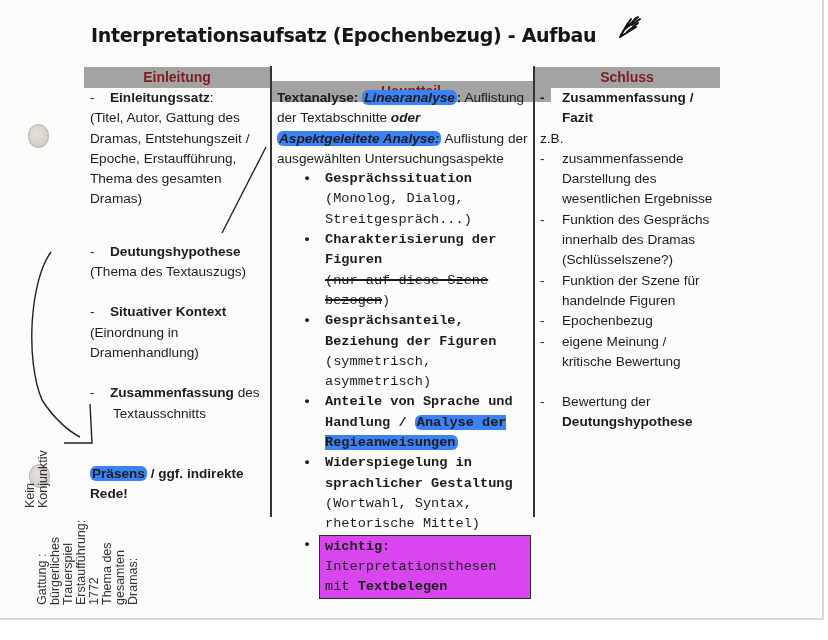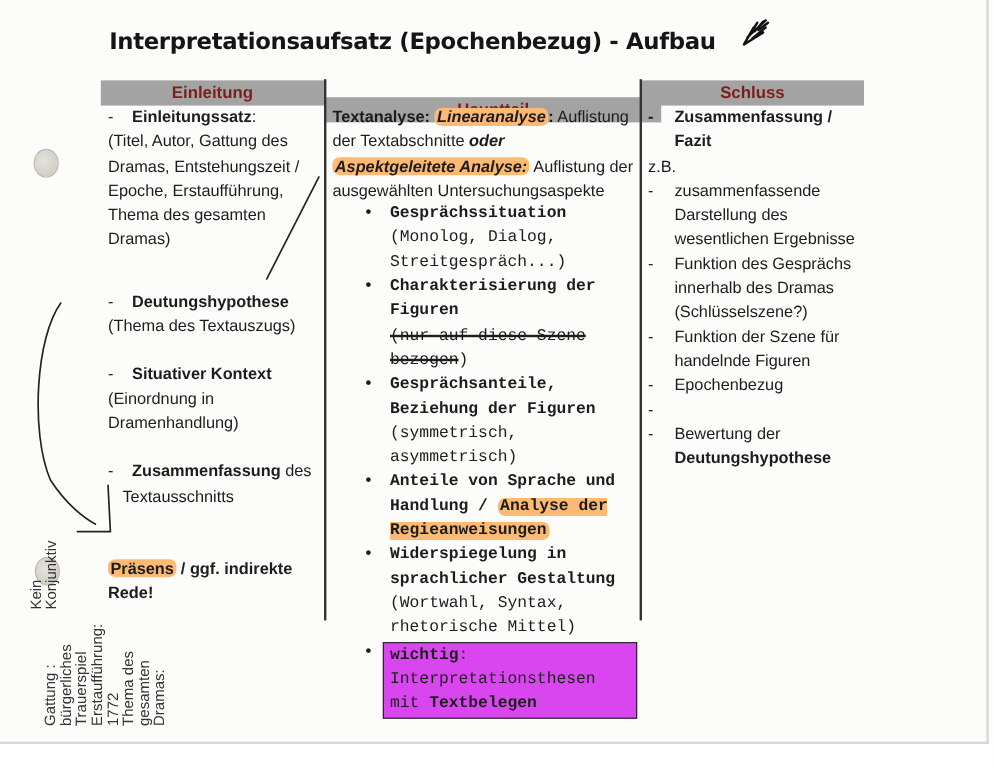--- a/index.html
+++ b/index.html
@@ -36,23 +36,23 @@
   .vline { position: absolute; top: 0; width: 1.5px; background: #333; }
   .v1 { left: 186px; height: 451px; }
   .v2 { left: 449px; height: 451px; }
 
   .col { position: absolute; top: 22px; font-size: 13.6px; line-height: 20.3px; color: #1c1c1c; }
   .c1 { left: 6px; width: 178px; }
   .c2 { left: 193px; width: 254px; }
   .c3 { left: 456px; width: 178px; }
   .b { font-weight: bold; }
   .i { font-style: italic; }
-  .hl { background: #fdba74; border-radius: 6px; padding: 0 2px; }
+  .hl { background: #3b82f6; border-radius: 6px; padding: 0 2px; }
   .dash { display: inline-block; width: 20px; }
-  .indent { padding-left: 12px; }
+  .indent { padding-left: 23px; }
   .gap { height: 20px; }
   ul.bul { margin: 0; padding-left: 48px; list-style: none; font-family: Liberation Mono, monospace; }
   ul.bul li { position: relative; }
   ul.bul li::before { content: "•"; position: absolute; left: -22px; font-weight: bold; }
   .strike { text-decoration: line-through; text-decoration-thickness: 1.5px; }
   .boxed { border: 1.5px solid #2a2a2a; background: #d946ef; padding: 1px 5px; margin-left: -6px; width: 200px; }
   .dlist { margin: 0; padding: 0; list-style: none; }
   .dlist li { position: relative; padding-left: 22px; }
   .dlist li .d { position: absolute; left: 0; }
 
@@ -129,21 +129,21 @@
   <div class="col c3">
     <ul class="dlist">
       <li class="b"><span class="d">-</span><span>Zusammenfassung / Fazit</span></li>
     </ul>
     <div>z.B.</div>
     <ul class="dlist">
       <li><span class="d">-</span><span>zusammenfassende Darstellung des wesentlichen Ergebnisse</span></li>
       <li><span class="d">-</span><span>Funktion des Gesprächs innerhalb des Dramas (Schlüsselszene?)</span></li>
       <li><span class="d">-</span><span>Funktion der Szene für handelnde Figuren</span></li>
       <li><span class="d">-</span><span>Epochenbezug</span></li>
-      <li><span class="d">-</span></li>
+      <li><span class="d">-</span><span>eigene Meinung / kritische Bewertung</span></li>
     </ul>
     <div class="gap"></div>
     <ul class="dlist">
       <li><span class="d">-</span><span>Bewertung der</span><br><span class="b">Deutungshypothese</span></li>
     </ul>
   </div>
 </div>
 
 <svg class="arrow-svg" width="828" height="640">
   <path d="M51 252 C 30 280, 25 360, 42 400 C 55 420, 70 432, 80 437" stroke="#222" stroke-width="1.4" fill="none"></path>

